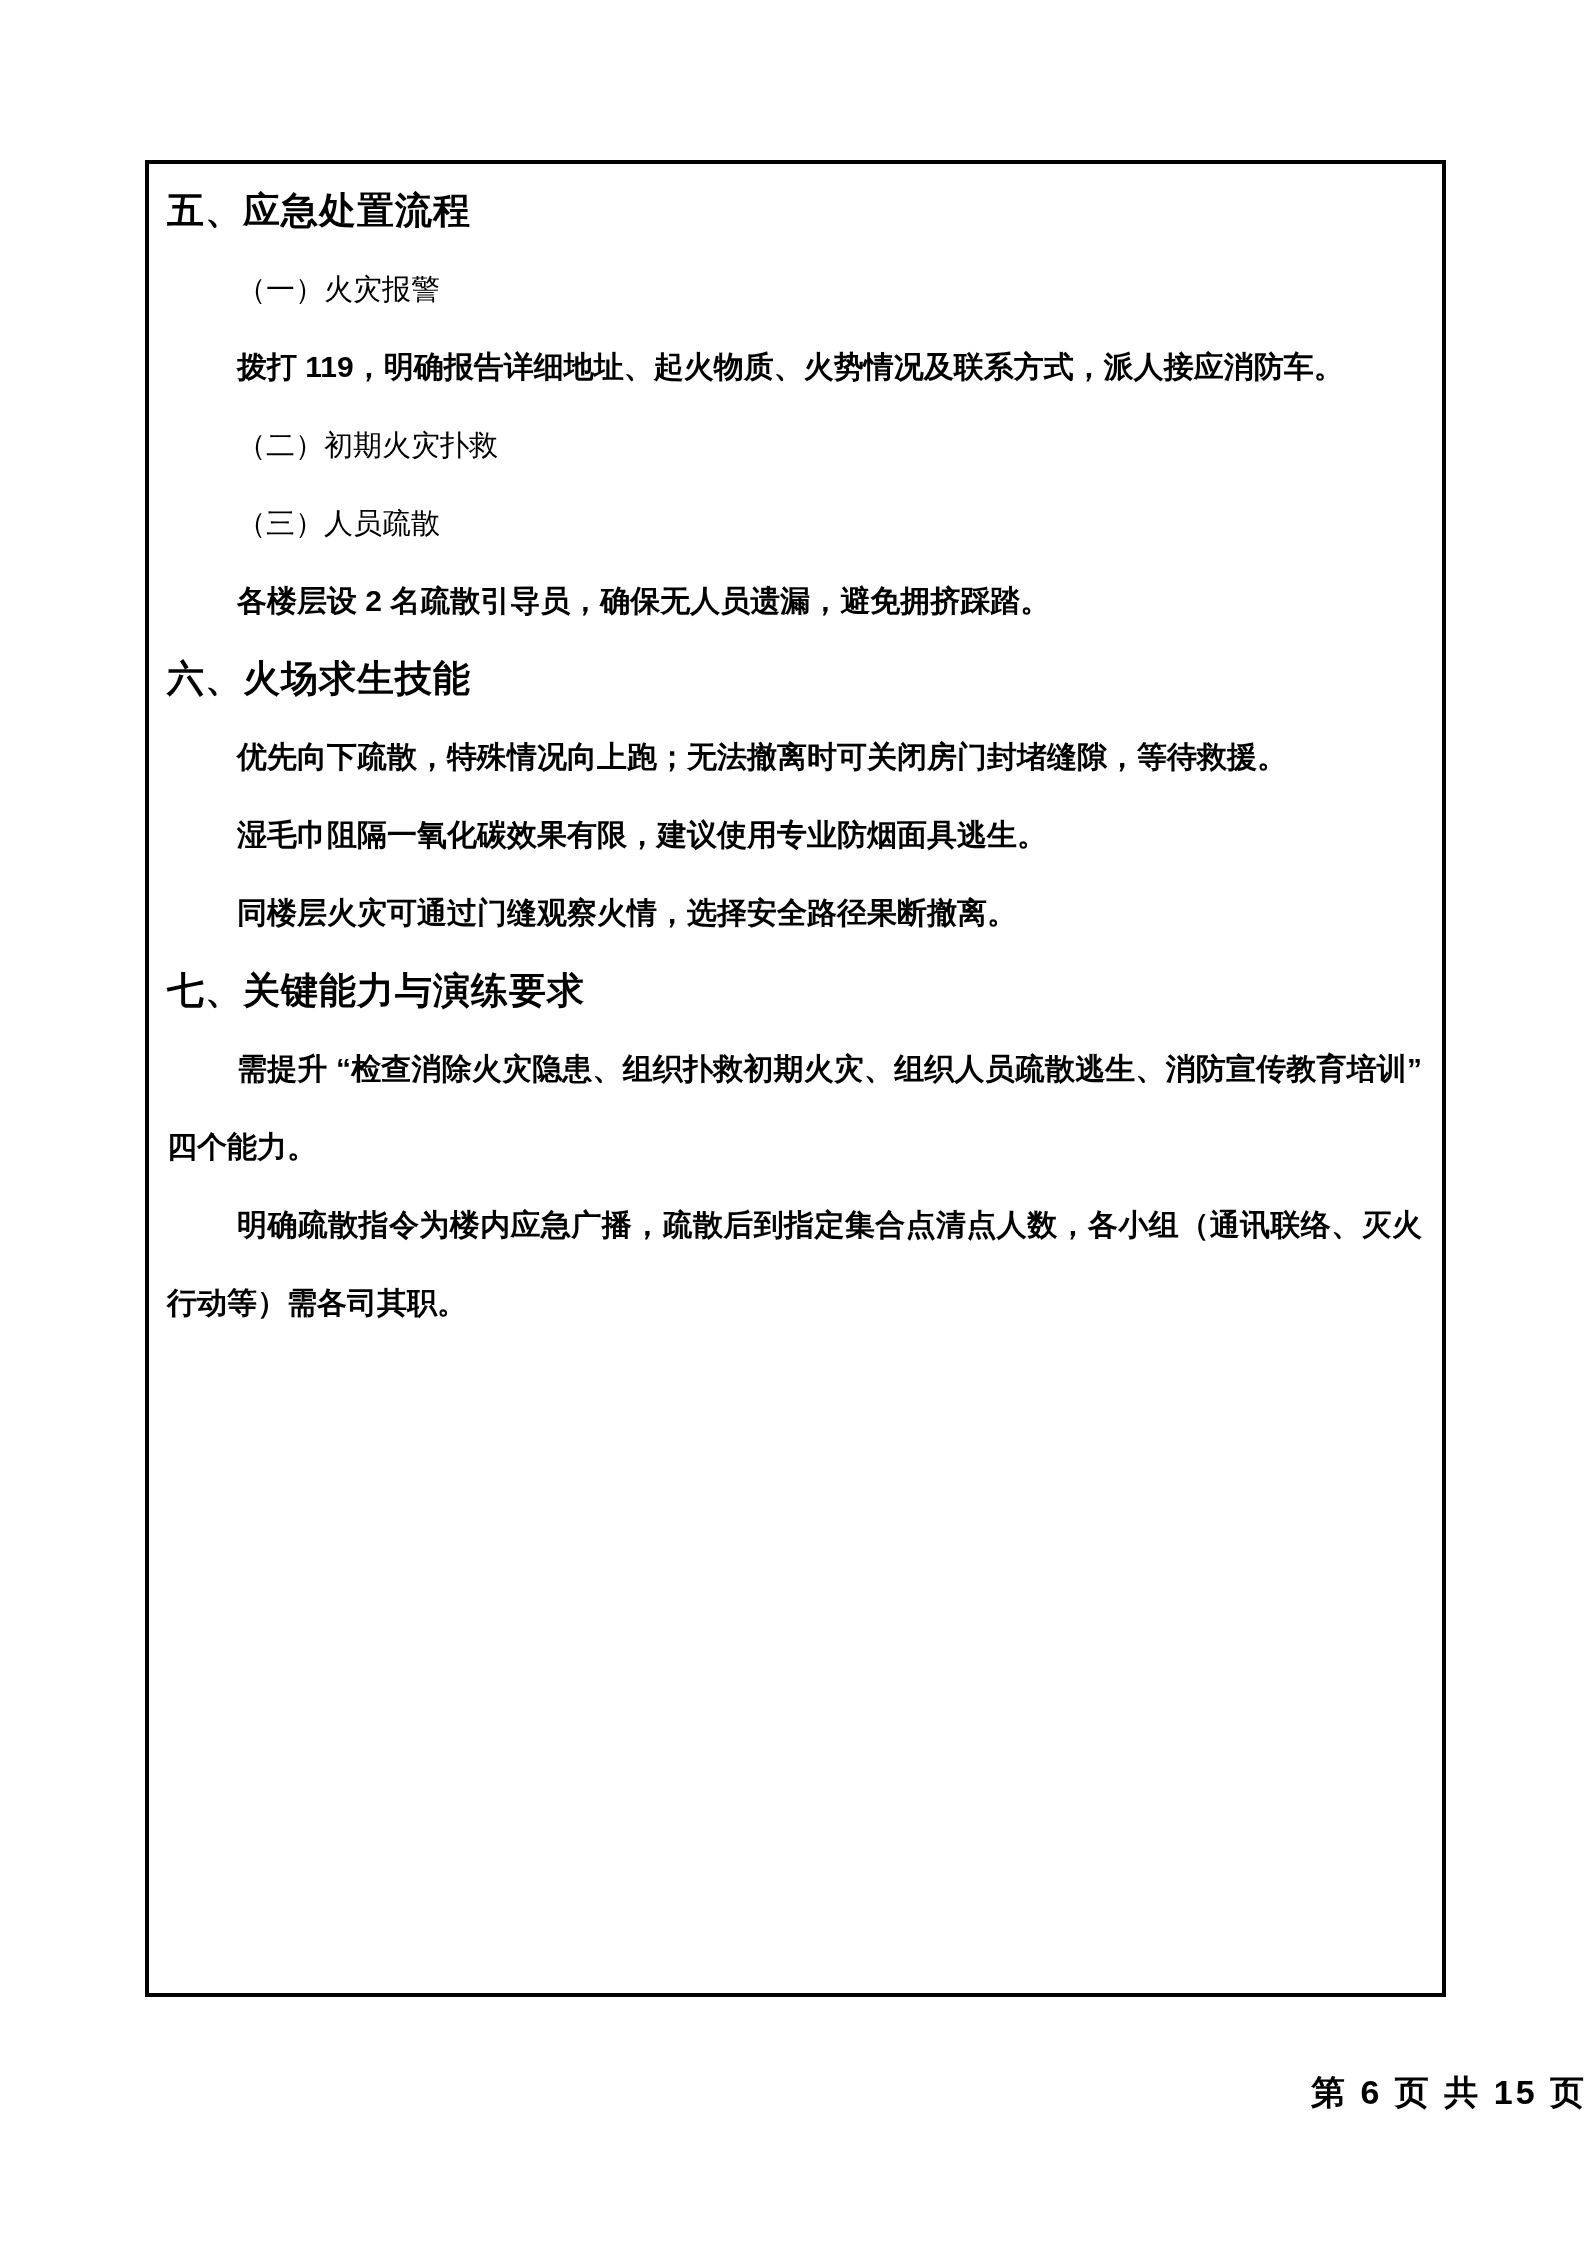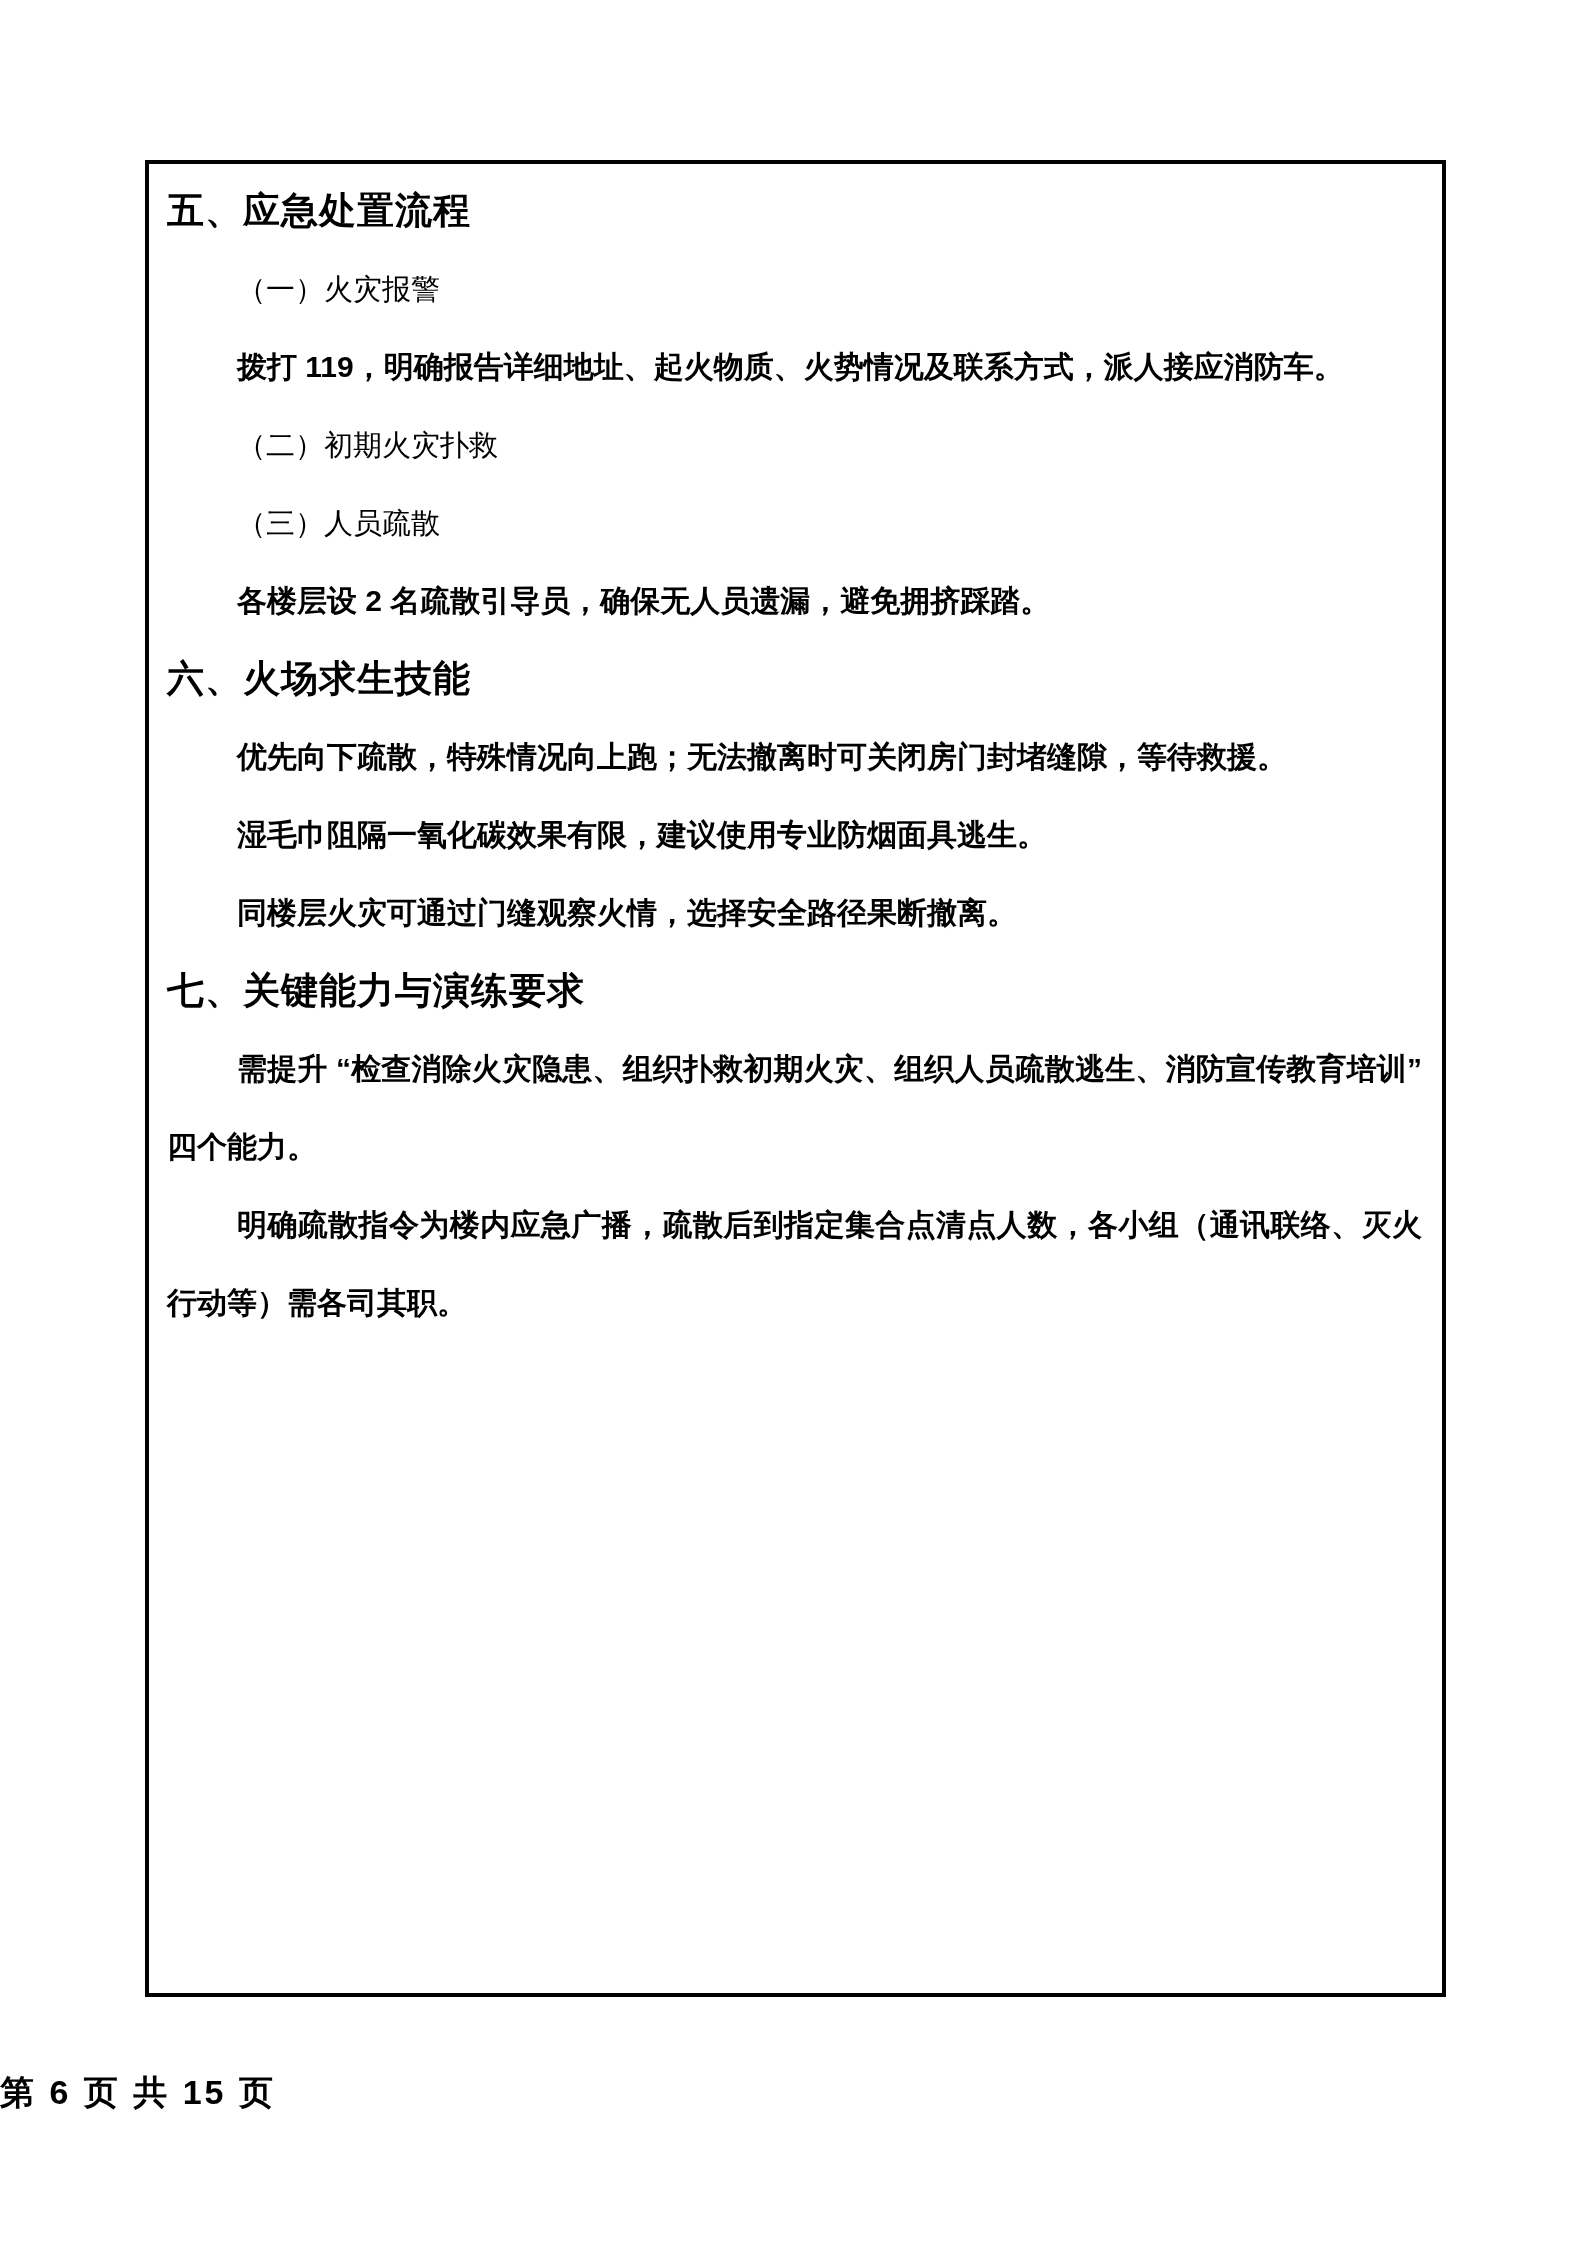--- a/index.html
+++ b/index.html
@@ -81,21 +81,21 @@
     text-align: justify;
     text-justify: inter-ideograph;
   }
 
   
   #page-footer {
     position: absolute;
     left: 0;
     top: 2070px;
     width: 1587px;
-    text-align: left;
+    text-align: right;
     font-size: 34px;
     font-weight: bold;
     letter-spacing: 3px;
   }
 </style>
 </head>
 <body>
 
 <div id="page-sheet">
 

